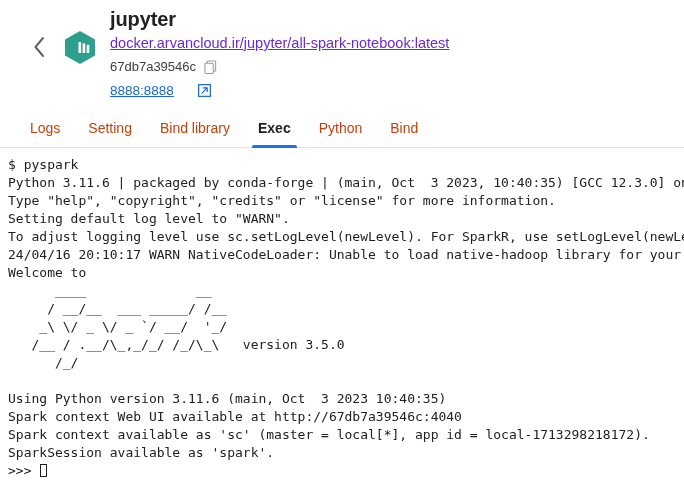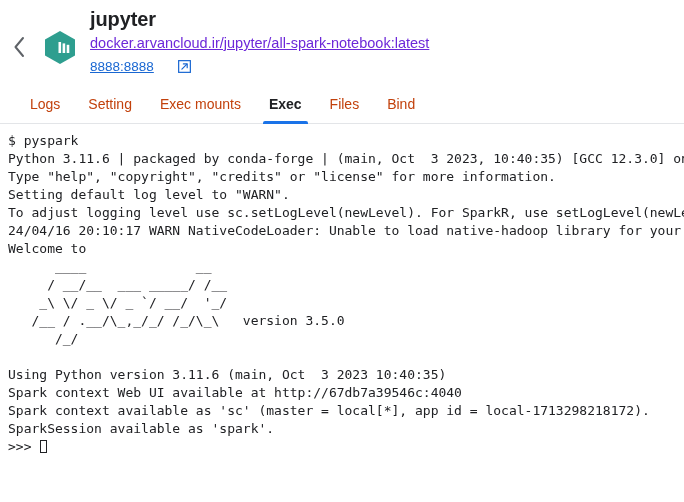--- a/index.html
+++ b/index.html
@@ -15,20 +15,21 @@
     color: #202124;
     overflow: hidden;
   }
 
   
   .header {
     display: flex;
     align-items: flex-start;
     padding: 6px 0 8px 0;
     background: #ffffff;
+    margin-left: 20px;
   }
   .back-btn {
     width: 38px;
     flex: 0 0 38px;
     display: flex;
     align-items: center;
     justify-content: center;
     padding-top: 30px;
     cursor: pointer;
     color: #5f6368;
@@ -180,40 +181,49 @@
       <rect x="18.6" y="13.4" width="2.6" height="9.6" fill="#ffffff"></rect>
       <rect x="22.7" y="14.8" width="2.6" height="8.2" fill="#ffffff"></rect>
     </svg>
   </div>
 
   <div class="header-info">
     <div class="title">jupyter</div>
 
     <a class="image-link" href="#">docker.arvancloud.ir/jupyter/all-spark-notebook:latest</a>
 
+    <div class="id-row">
+      <span>67db7a39546c</span>
+      <span class="copy-icon">
+        <svg width="13" height="14" viewBox="0 0 14 15" fill="none" aria-hidden="true">
+          <rect x="3.5" y="1" width="9" height="11" rx="1" stroke="#9aa0a6" stroke-width="1.2"></rect>
+          <rect x="1" y="3.5" width="9" height="11" rx="1" fill="#ffffff" stroke="#9aa0a6" stroke-width="1.2"></rect>
+        </svg>
+      </span>
+    </div>
 
     <div class="port-row">
       <a class="port-link" href="#">8888:8888</a>
       <span class="ext-icon">
         <svg width="13" height="13" viewBox="0 0 14 14" fill="none" aria-hidden="true">
           <rect x="0.7" y="0.7" width="12.6" height="12.6" stroke="#1967d2" stroke-width="1.3"></rect>
           <path d="M4.2 9.8 L9.6 4.4" stroke="#1967d2" stroke-width="1.3" stroke-linecap="round"></path>
           <path d="M5.8 4.2 H9.9 V8.3" stroke="#1967d2" stroke-width="1.3" stroke-linecap="round" stroke-linejoin="round"></path>
         </svg>
       </span>
     </div>
   </div>
 </div>
 
 <div class="tabs">
   <div class="tab">Logs</div>
   <div class="tab">Setting</div>
-  <div class="tab">Exec mounts</div>
+  <div class="tab">Bind library</div>
   <div class="tab active">Exec</div>
-  <div class="tab">Files</div>
+  <div class="tab">Python</div>
   <div class="tab">Bind</div>
 </div>
 
 <div class="terminal">
   <pre>$ pyspark
 Python 3.11.6 | packaged by conda-forge | (main, Oct  3 2023, 10:40:35) [GCC 12.3.0] on linux
 Type "help", "copyright", "credits" or "license" for more information.
 Setting default log level to "WARN".
 To adjust logging level use sc.setLogLevel(newLevel). For SparkR, use setLogLevel(newLevel).
 24/04/16 20:10:17 WARN NativeCodeLoader: Unable to load native-hadoop library for your platform...

